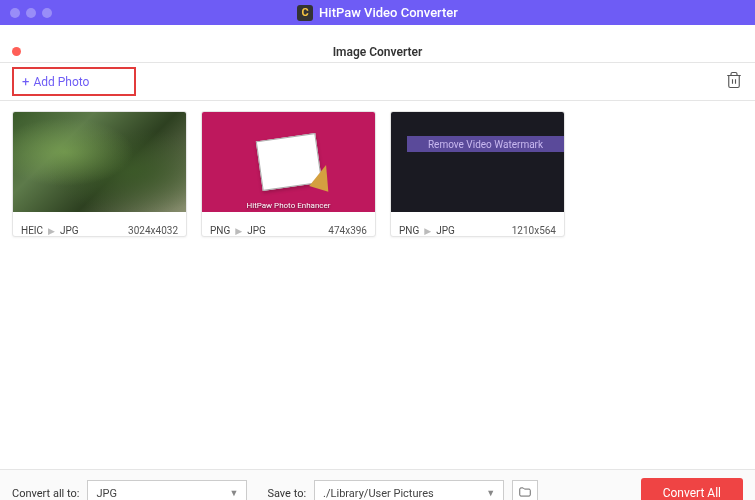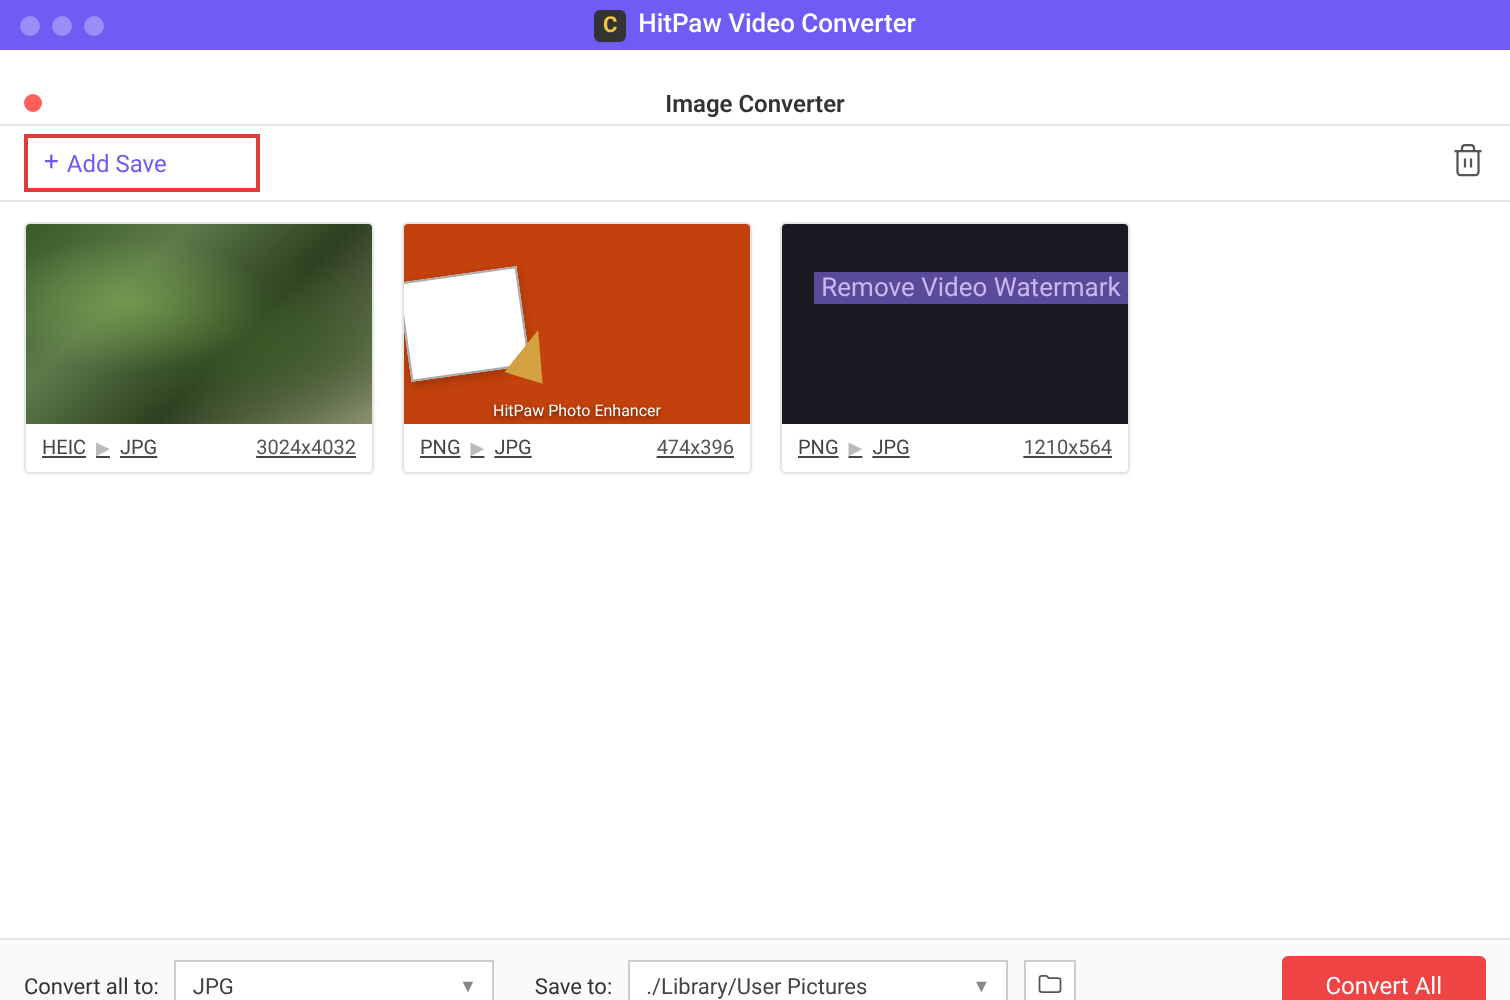--- a/index.html
+++ b/index.html
@@ -18,34 +18,34 @@
     .toolbar { height: 38px; display: flex; align-items: center; padding: 0 12px; border-bottom: 1px solid #e5e5e5; }
     .add-image-btn { border: 2px solid #e23b3b; padding: 5px 45px 5px 8px; display: flex; align-items: center; gap: 4px; color: #6e5cf5; font-size: 12px; cursor: pointer; background: #fff; }
     .add-plus { color: #6e5cf5; font-size: 13px; }
     .trash-btn { margin-left: auto; cursor: pointer; }
     .trash-icon svg { width: 18px; height: 18px; stroke: #555; fill: none; stroke-width: 1.5; }
     
     .content { height: 368px; padding: 10px 12px; overflow: auto; }
     .cards { display: flex; gap: 14px; }
     .card { width: 175px; border: 1px solid #e5e5e5; border-radius: 3px; overflow: hidden; background: #fff; box-shadow: 0 1px 2px rgba(0,0,0,0.05); }
     .thumb { width: 100%; height: 100px; background: #ddd; position: relative; overflow: hidden; }
-    .card-footer { height: 24px; display: flex; align-items: center; padding: 0 8px; font-size: 10px; color: #444; text-decoration: underline; }
+    .card-footer { height: 24px; display: flex; align-items: flex-end; padding: 0 8px; font-size: 10px; color: #444; }
     .formats { display: flex; align-items: center; gap: 5px; }
     .arrow { color: #bbb; font-size: 9px; }
     .dims { margin-left: auto; font-size: 10px; color: #555; }
     
     
     .thumb1 { background: linear-gradient(135deg, #3a5a2a 0%, #5d7a4a 30%, #2d4020 60%, #8a9070 100%); }
     .thumb1::before { content: ""; position: absolute; inset: 0; background: radial-gradient(ellipse at 30% 40%, rgba(120,160,80,0.8) 0%, transparent 40%), radial-gradient(ellipse at 70% 60%, rgba(60,90,40,0.9) 0%, transparent 50%); }
-    .thumb2 { background: #c2410c; display: flex; align-items: center; }
+    .thumb2 { background: #be185d; display: flex; align-items: center; justify-content: center; }
     .pic-frame { width: 60px; height: 50px; background: #fff; border: 1px solid #aaa; transform: rotate(-8deg); box-shadow: 0 2px 4px rgba(0,0,0,0.2); position: relative; }
     .pic-frame::after { content: ""; position: absolute; bottom: -8px; right: -12px; width: 0; height: 0; border-left: 10px solid transparent; border-right: 10px solid transparent; border-bottom: 25px solid #d4a040; transform: rotate(25deg); }
     .thumb2-label { position: absolute; bottom: 2px; left: 0; right: 0; text-align: center; font-size: 8px; color: #fff; text-shadow: 0 1px 2px rgba(0,0,0,0.5); }
     .thumb3 { background: #1a1a22; }
-    .thumb3-banner { position: absolute; top: 24px; left: 16px; right: 0; height: 16px; background: #5a4a9a; display: flex; align-items: center; justify-content: center; color: #c8b8f0; font-size: 13px; }
+    .thumb3-banner { position: absolute; top: 24px; left: 16px; right: 0; height: 16px; background: #5a4a9a; display: flex; align-items: center; justify-content: center; color: #c8b8f0; font-size: 10px; }
     
     .bottom-bar { height: 47px; border-top: 1px solid #e5e5e5; display: flex; align-items: center; padding: 0 12px; gap: 8px; background: #fafafa; }
     .bb-label { font-size: 11px; color: #333; }
     .select-box { height: 26px; border: 1px solid #ccc; background: #fff; display: flex; align-items: center; padding: 0 8px; font-size: 11px; color: #444; cursor: pointer; gap: 8px; }
     .select-box.fmt { width: 160px; }
     .select-box.path { width: 190px; }
     .chev { margin-left: auto; font-size: 9px; color: #888; }
     .folder-btn { width: 26px; height: 26px; border: 1px solid #ccc; background: #fff; display: flex; align-items: center; justify-content: center; cursor: pointer; }
     .folder-btn svg { width: 14px; height: 14px; fill: none; stroke: #555; stroke-width: 1.5; }
     .convert-btn { margin-left: auto; background: #ef4444; color: #fff; border: none; padding: 8px 22px; font-size: 12px; border-radius: 3px; cursor: pointer; }
@@ -66,21 +66,21 @@
 </div>
 
 <div class="sub-header">
   <div class="close-dot"></div>
   <div class="sub-header-title">Image Converter</div>
 </div>
 
 <div class="toolbar">
   <div class="add-image-btn">
     <span class="add-plus">+</span>
-    <span>Add Save</span>
+    <span>Add Photo</span>
   </div>
   <div class="trash-btn">
     <span class="trash-icon">
       <svg viewBox="0 0 24 24">
           <path d="M3 6h18M8 6V4a2 2 0 012-2h4a2 2 0 012 2v2m3 0v14a2 2 0 01-2 2H7a2 2 0 01-2-2V6h14zM10 11v6M14 11v6"></path>
         </svg>
     </span>
   </div>
 </div>
 

